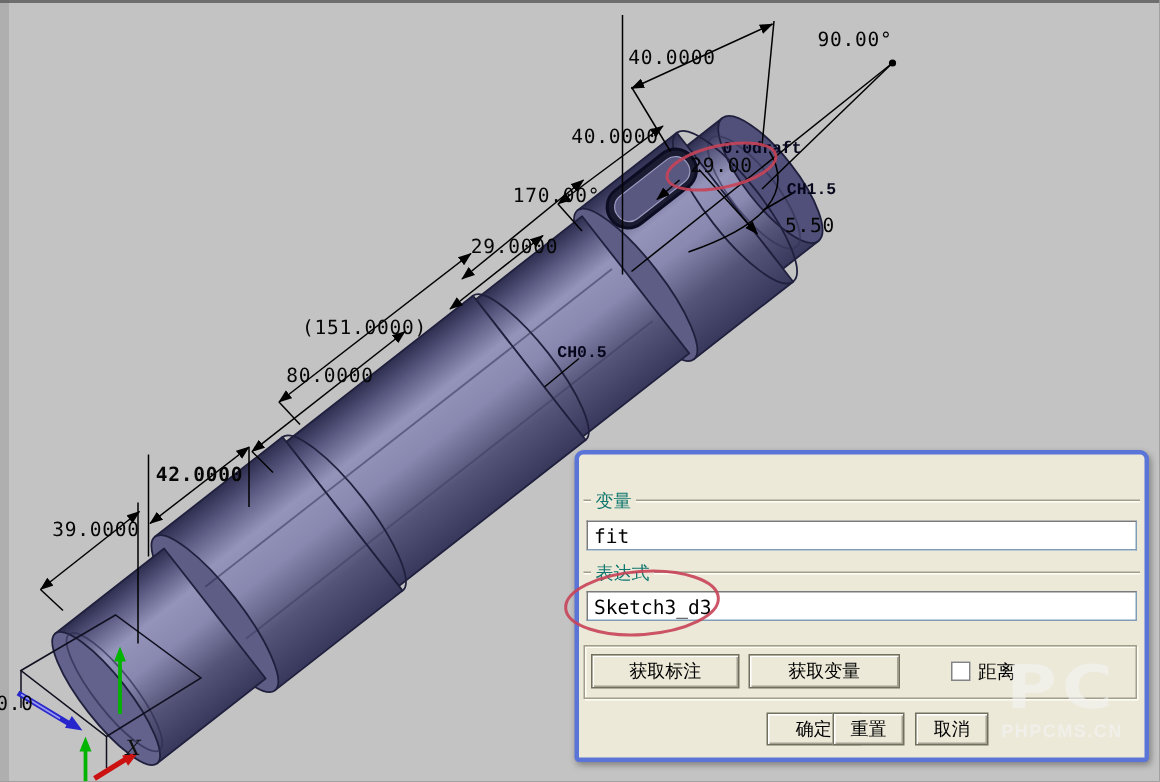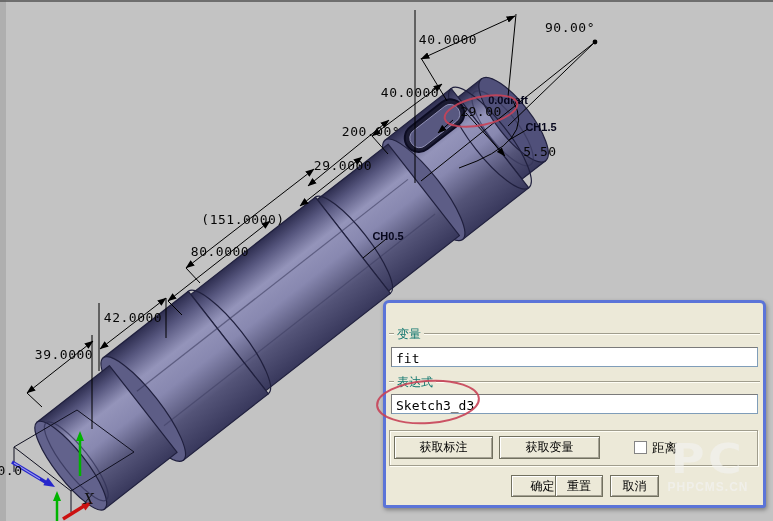--- a/index.html
+++ b/index.html
@@ -3,21 +3,21 @@
 <meta charset="utf-8">
 <style>
   html,body{margin:0;padding:0;background:#888;}
   #root{position:relative;width:773px;height:521px;background:#c3c3c3;overflow:hidden;
         box-shadow:inset 0 2px 0 rgba(95,95,95,.85), inset 6px 0 0 rgba(150,150,150,.45);
         font-family:"Liberation Sans",sans-serif;}
   svg{position:absolute;left:0;top:0;}
   #scene{z-index:1;}
   .dim{position:absolute;transform:translate(-50%,-50%);font:13px "DejaVu Sans Mono",monospace;
        color:#060606;white-space:nowrap;z-index:10;letter-spacing:0.5px;}
-  .dim.b{font-weight:bold;font-size:11px;font-family:Liberation Sans, sans-serif;color:#06061c;letter-spacing:0;}
+  .dim.b{font-weight:bold;font-size:11px;font-family:Liberation Mono, monospace;color:#06061c;letter-spacing:0;}
   .dim.axis{font:italic 14px "DejaVu Serif",serif;color:#111;}
   
   .dialog{position:absolute;left:383px;top:300px;width:383px;height:208px;box-sizing:border-box;
           background:#ece9d8;border:3px solid #5b74d8;border-radius:6px 6px 3px 3px;z-index:20;
           box-shadow:1px 2px 4px rgba(0,0,0,.35);}
   .titlebar{position:relative;height:21px;border-radius:3px 3px 0 0;
             background:linear-gradient(180deg,#92aaf0 0%,#6c89e6 45%,#5571d9 100%);
             display:flex;align-items:center;}
   .titletext{color:#fff;font-size:12.5px;font-weight:bold;padding-left:7px;
              text-shadow:1px 1px 1px #3a55b0;}
@@ -135,27 +135,27 @@
       <path d="M453,120 L438,133" marker-end="url(#ma)"></path>
     </g>
   </svg>
 
   <div class="dim" style="left:448px;top:39px;">40.0000</div>
   <div class="dim" style="left:570px;top:27px;">90.00°</div>
   <div class="dim" style="left:410px;top:92px;">40.0000</div>
   <div class="dim b" style="left:508px;top:100px;">0.0draft</div>
   <div class="dim" style="left:481px;top:111px;">29.00</div>
   <div class="dim b" style="left:541px;top:127px;">CH1.5</div>
-  <div class="dim" style="left:371px;top:131px;">200.00°</div>
+  <div class="dim" style="left:371px;top:131px;">170.00°</div>
   <div class="dim" style="left:500px;top:151px;margin-left:40px;">5.50</div>
   <div class="dim" style="left:343px;top:165px;">29.0000</div>
   <div class="dim" style="left:243px;top:219px;">(151.0000)</div>
   <div class="dim" style="left:220px;top:251px;">80.0000</div>
   <div class="dim b" style="left:388px;top:236px;">CH0.5</div>
-  <div class="dim" style="left:133px;top:317px;">42.0000</div>
+  <div class="dim" style="left:133px;top:317px;font-weight:bold;">42.0000</div>
   <div class="dim" style="left:64px;top:354px;">39.0000</div>
   <div class="dim" style="left:10px;top:470px;">0.0</div>
   <div class="dim axis" style="left:89px;top:499px;">X</div>
 
   <div class="dialog">
 
     <div class="etch" style="top:30px;"></div>
     <span class="glabel" style="left:8px;top:23px;">变量</span>
     <input class="tb" style="top: 44px;" value="fit">
 

